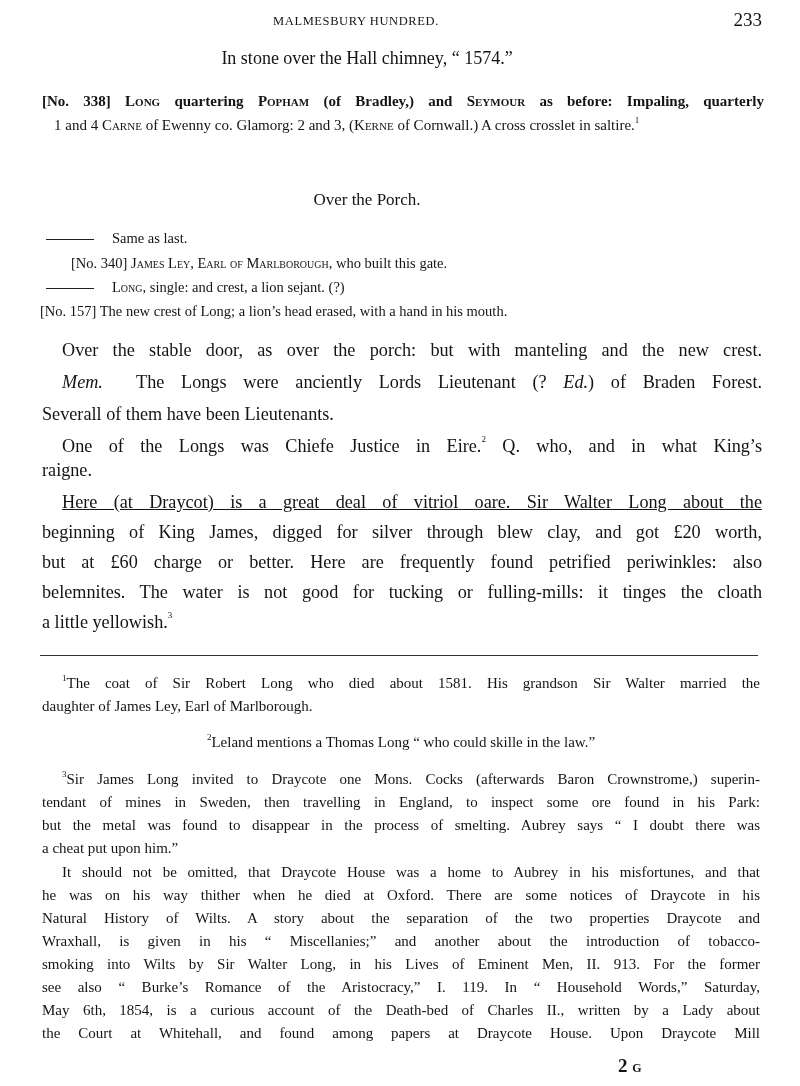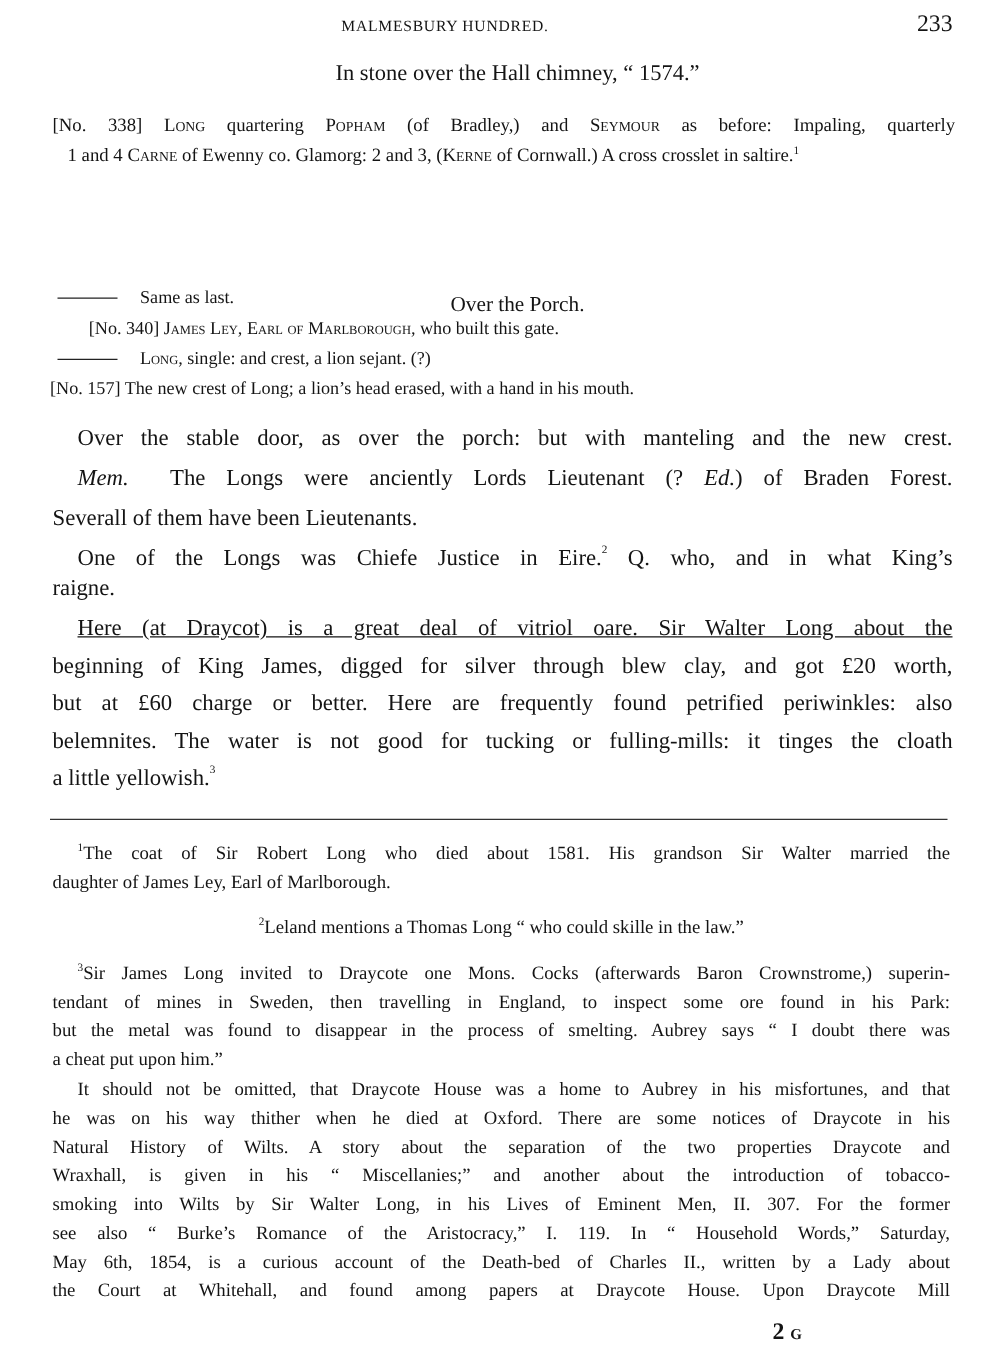--- a/index.html
+++ b/index.html
@@ -3,47 +3,47 @@
 <meta charset="utf-8">
 <style>
   html, body { margin:0; padding:0; }
   body { width:800px; height:1086px; background:#ffffff; color:#141414;
          font-family:"Liberation Serif","DejaVu Serif",serif; position:relative; overflow:hidden; }
   .abs { position:absolute; white-space:nowrap; }
   .sc { font-variant:small-caps; }
   sup { font-size:9px; vertical-align:top; position:relative; top:-2px; }
   .running-head { left:0; width:712px; top:14px; text-align:center; font-size:12.5px; letter-spacing:0.6px; }
   .page-number { right:38px; top:9px; font-size:19px; }
-  .heading { left:0; width:734px; text-align:center; font-size:18px;padding-left:47px; }
+  .heading { left:0; width:734px; text-align:center; font-size:18px; }
   .entry { font-size:14.5px; }
   .body-line { font-size:18.2px; left:42px; width:720px; }
   .justify { text-align:justify; text-align-last:justify; }
   .indent { padding-left:20px; box-sizing:border-box; }
   .rule { left:40px; width:718px; top:655px; height:1px; background:#333; }
   .fn { font-size:15px; left:42px; width:718px; }
   .dash { display:inline-block; width:48px; height:1.5px; background:#222; vertical-align:middle; margin-right:18px; }
   .sig { left:612px; top:1028px; font-size:19px; }
   .sig .g { font-size:12px; letter-spacing:1px; }
 </style>
 </head>
 <body>
 
 <div class="abs running-head">MALMESBURY HUNDRED.</div>
 <div class="abs page-number">233</div>
 
 <div class="abs heading" style="top:48px;">In stone over the Hall chimney, “ 1574.”</div>
 
-<div class="abs entry justify" style="left:42px; width:722px; top:93px; font-size:15px;">
+<div class="abs entry justify" style="left:42px; width:722px; top:93px; font-size:15px;font-weight:bold;">
   <span>[No. 338]</span><span> </span><span class="sc">Long</span><span> quartering </span><span class="sc">Popham</span><span> (of Bradley,) and </span><span class="sc">Seymour</span><span> as before: Impaling, quarterly</span>
 </div>
 <div class="abs entry" style="left:30px; top:117px; font-size:15px;margin-left:24px;">
   <span>1 and 4 </span><span class="sc">Carne</span><span> of Ewenny co. Glamorg: 2 and 3, (</span><span class="sc">Kerne</span><span> of Cornwall.)   A cross crosslet in saltire.</span><sup>1</sup>
 </div>
 
-<div class="abs heading" style="top:190px; font-size:17px;margin-top:44px;">Over the Porch.</div>
+<div class="abs heading" style="top:190px; font-size:17px;">Over the Porch.</div>
 
 <div class="abs entry" style="left:46px; top:230px;">
   <span class="dash"></span><span>Same as last.</span>
 </div>
 <div class="abs entry" style="left:40px; top:255px;margin-left:31px;">
   <span>[No. 340]</span>
   <span class="sc">James Ley, Earl of Marlborough</span><span>, who built this gate.</span>
 </div>
 <div class="abs entry" style="left:46px; top:279px;">
   <span class="dash"></span><span class="sc">Long</span><span>, single: and crest, a lion sejant. (?)</span>
@@ -85,21 +85,21 @@
   <sup>3</sup><span>Sir James Long invited to Draycote one Mons. Cocks (afterwards Baron Crownstrome,) superin-</span>
 </div>
 <div class="abs fn justify" style="top:794px;">tendant of mines in Sweden, then travelling in England, to inspect some ore found in his Park:</div>
 <div class="abs fn justify" style="top:817px;">but the metal was found to disappear in the process of smelting.  Aubrey says “ I doubt there was</div>
 <div class="abs fn" style="top:840px;">a cheat put upon him.”</div>
 
 <div class="abs fn justify indent" style="top:864px;">It should not be omitted, that Draycote House was a home to Aubrey in his misfortunes, and that</div>
 <div class="abs fn justify" style="top:887px;">he was on his way thither when he died at Oxford.  There are some notices of Draycote in his</div>
 <div class="abs fn justify" style="top:910px;">Natural History of Wilts.  A story about the separation of the two properties Draycote and</div>
 <div class="abs fn justify" style="top:933px;">Wraxhall, is given in his “ Miscellanies;” and another about the introduction of tobacco-</div>
-<div class="abs fn justify" style="top:956px;">smoking into Wilts by Sir Walter Long, in his Lives of Eminent Men, II. 307.  For the former</div>
+<div class="abs fn justify" style="top:956px;">smoking into Wilts by Sir Walter Long, in his Lives of Eminent Men, II. 913.  For the former</div>
 <div class="abs fn justify" style="top:979px;">see also “ Burke’s Romance of the Aristocracy,” I. 119.  In “ Household Words,” Saturday,</div>
 <div class="abs fn justify" style="top:1002px;">May 6th, 1854, is a curious account of the Death-bed of Charles II., written by a Lady about</div>
 <div class="abs fn justify" style="top:1025px; width:718px;">
   <span>the Court at Whitehall, and found among papers at Draycote House.  Upon Draycote Mill</span>
 </div>
 
 <div class="abs sig" style="top:1055px; left:618px;font-weight:bold;">
   <span>2</span> <span class="g">G</span>
 </div>
 

